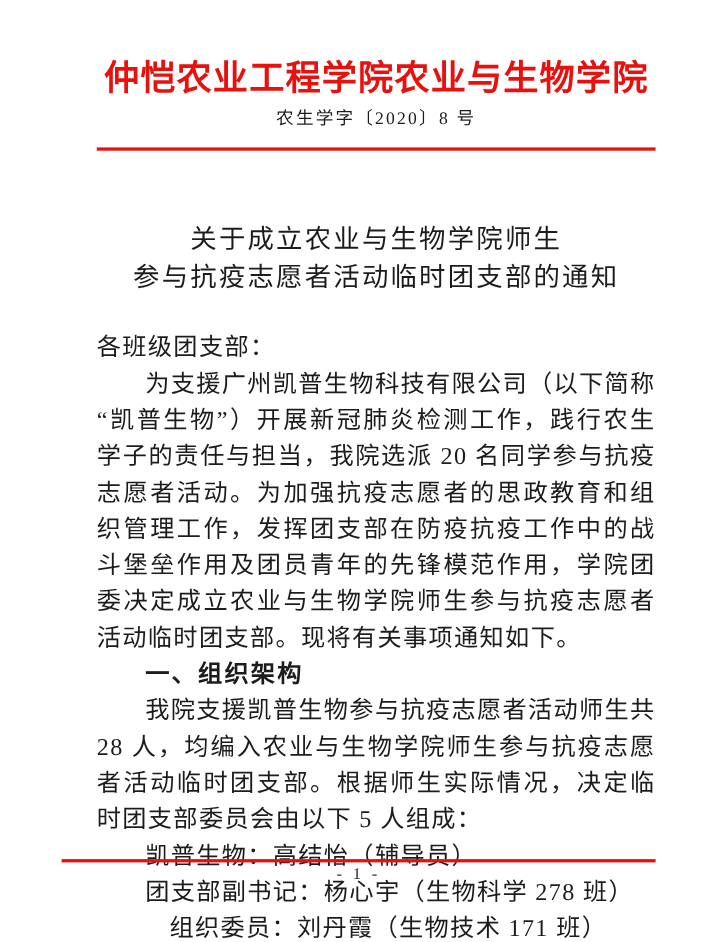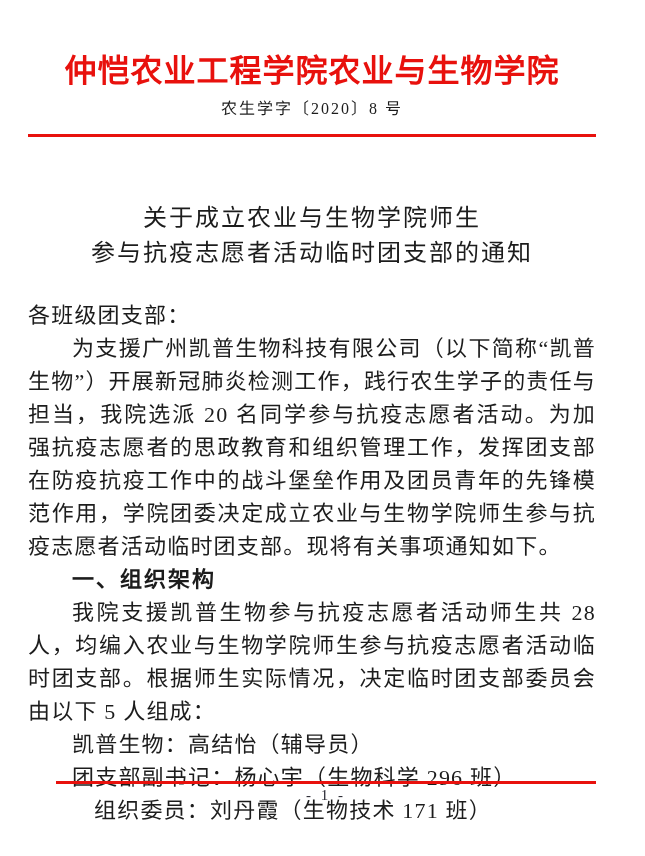--- a/index.html
+++ b/index.html
@@ -11,21 +11,21 @@
     width: 645px;
     height: 856px;
     position: relative;
     overflow: hidden;
     font-family: "Liberation Serif", "DejaVu Serif", serif;
     color: #1c1c1c;
   }
   .doc {
     position: absolute;
     inset: 0;
-    padding: 0 49px 0 28px;
+    padding: 0 49px 0 88px;
     box-sizing: border-box;
   }
   .org-title {
     margin-top: 48px;
     text-align: center;
     color: var(--accent-red, #e8110d);
     font-weight: bold;
     font-size: 32px;
     line-height: 46px;
     letter-spacing: 1px;
@@ -102,21 +102,21 @@
     <p>各班级团支部：</p>
 
     <p class="indent-2">为支援广州凯普生物科技有限公司（以下简称“凯普生物”）开展新冠肺炎检测工作，践行农生学子的责任与担当，我院选派 20 名同学参与抗疫志愿者活动。为加强抗疫志愿者的思政教育和组织管理工作，发挥团支部在防疫抗疫工作中的战斗堡垒作用及团员青年的先锋模范作用，学院团委决定成立农业与生物学院师生参与抗疫志愿者活动临时团支部。现将有关事项通知如下。</p>
 
     <p class="indent-2 section-heading">一、组织架构</p>
 
     <p class="indent-2">我院支援凯普生物参与抗疫志愿者活动师生共 28 人，均编入农业与生物学院师生参与抗疫志愿者活动临时团支部。根据师生实际情况，决定临时团支部委员会由以下 5 人组成：</p>
 
     <p class="indent-2">凯普生物：高结怡（辅导员）</p>
 
-    <p class="indent-2">团支部副书记：杨心宇（生物科学 296 班）</p>
+    <p class="indent-2">团支部副书记：杨心宇（生物科学 278 班）</p>
 
     <p class="indent-3">组织委员：刘丹霞（生物技术 171 班）</p>
   </div>
 
   <div class="footer">
     <div class="rule"></div>
     <div class="page-number">- 1 -</div>
   </div>
 
 </div>

